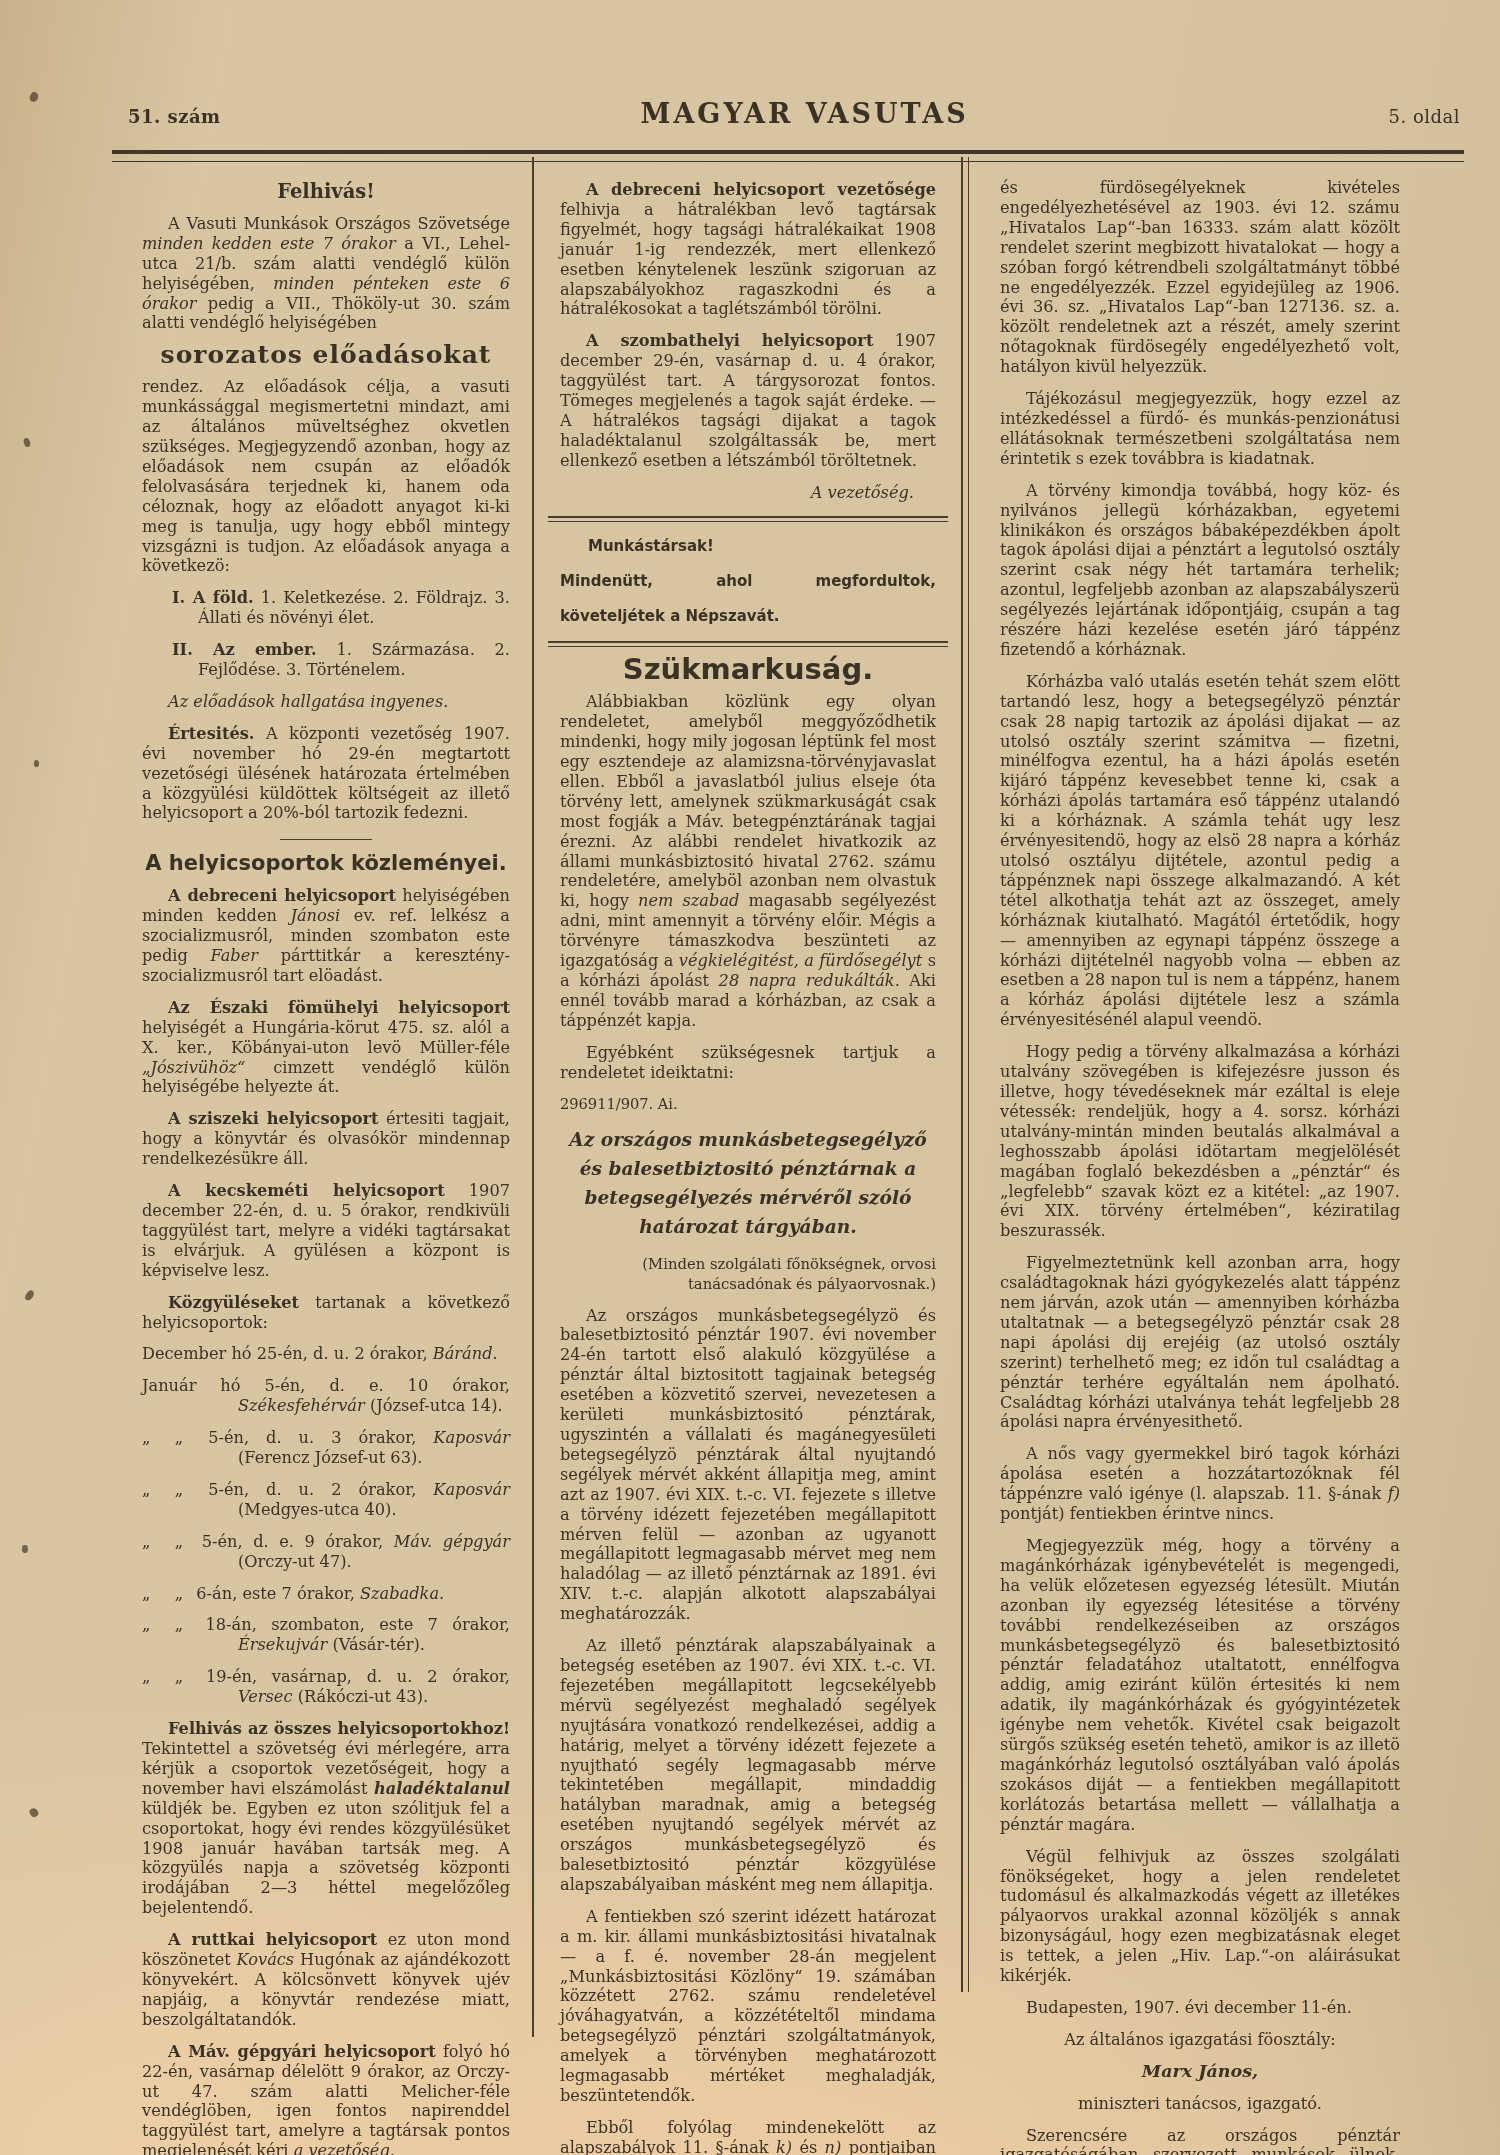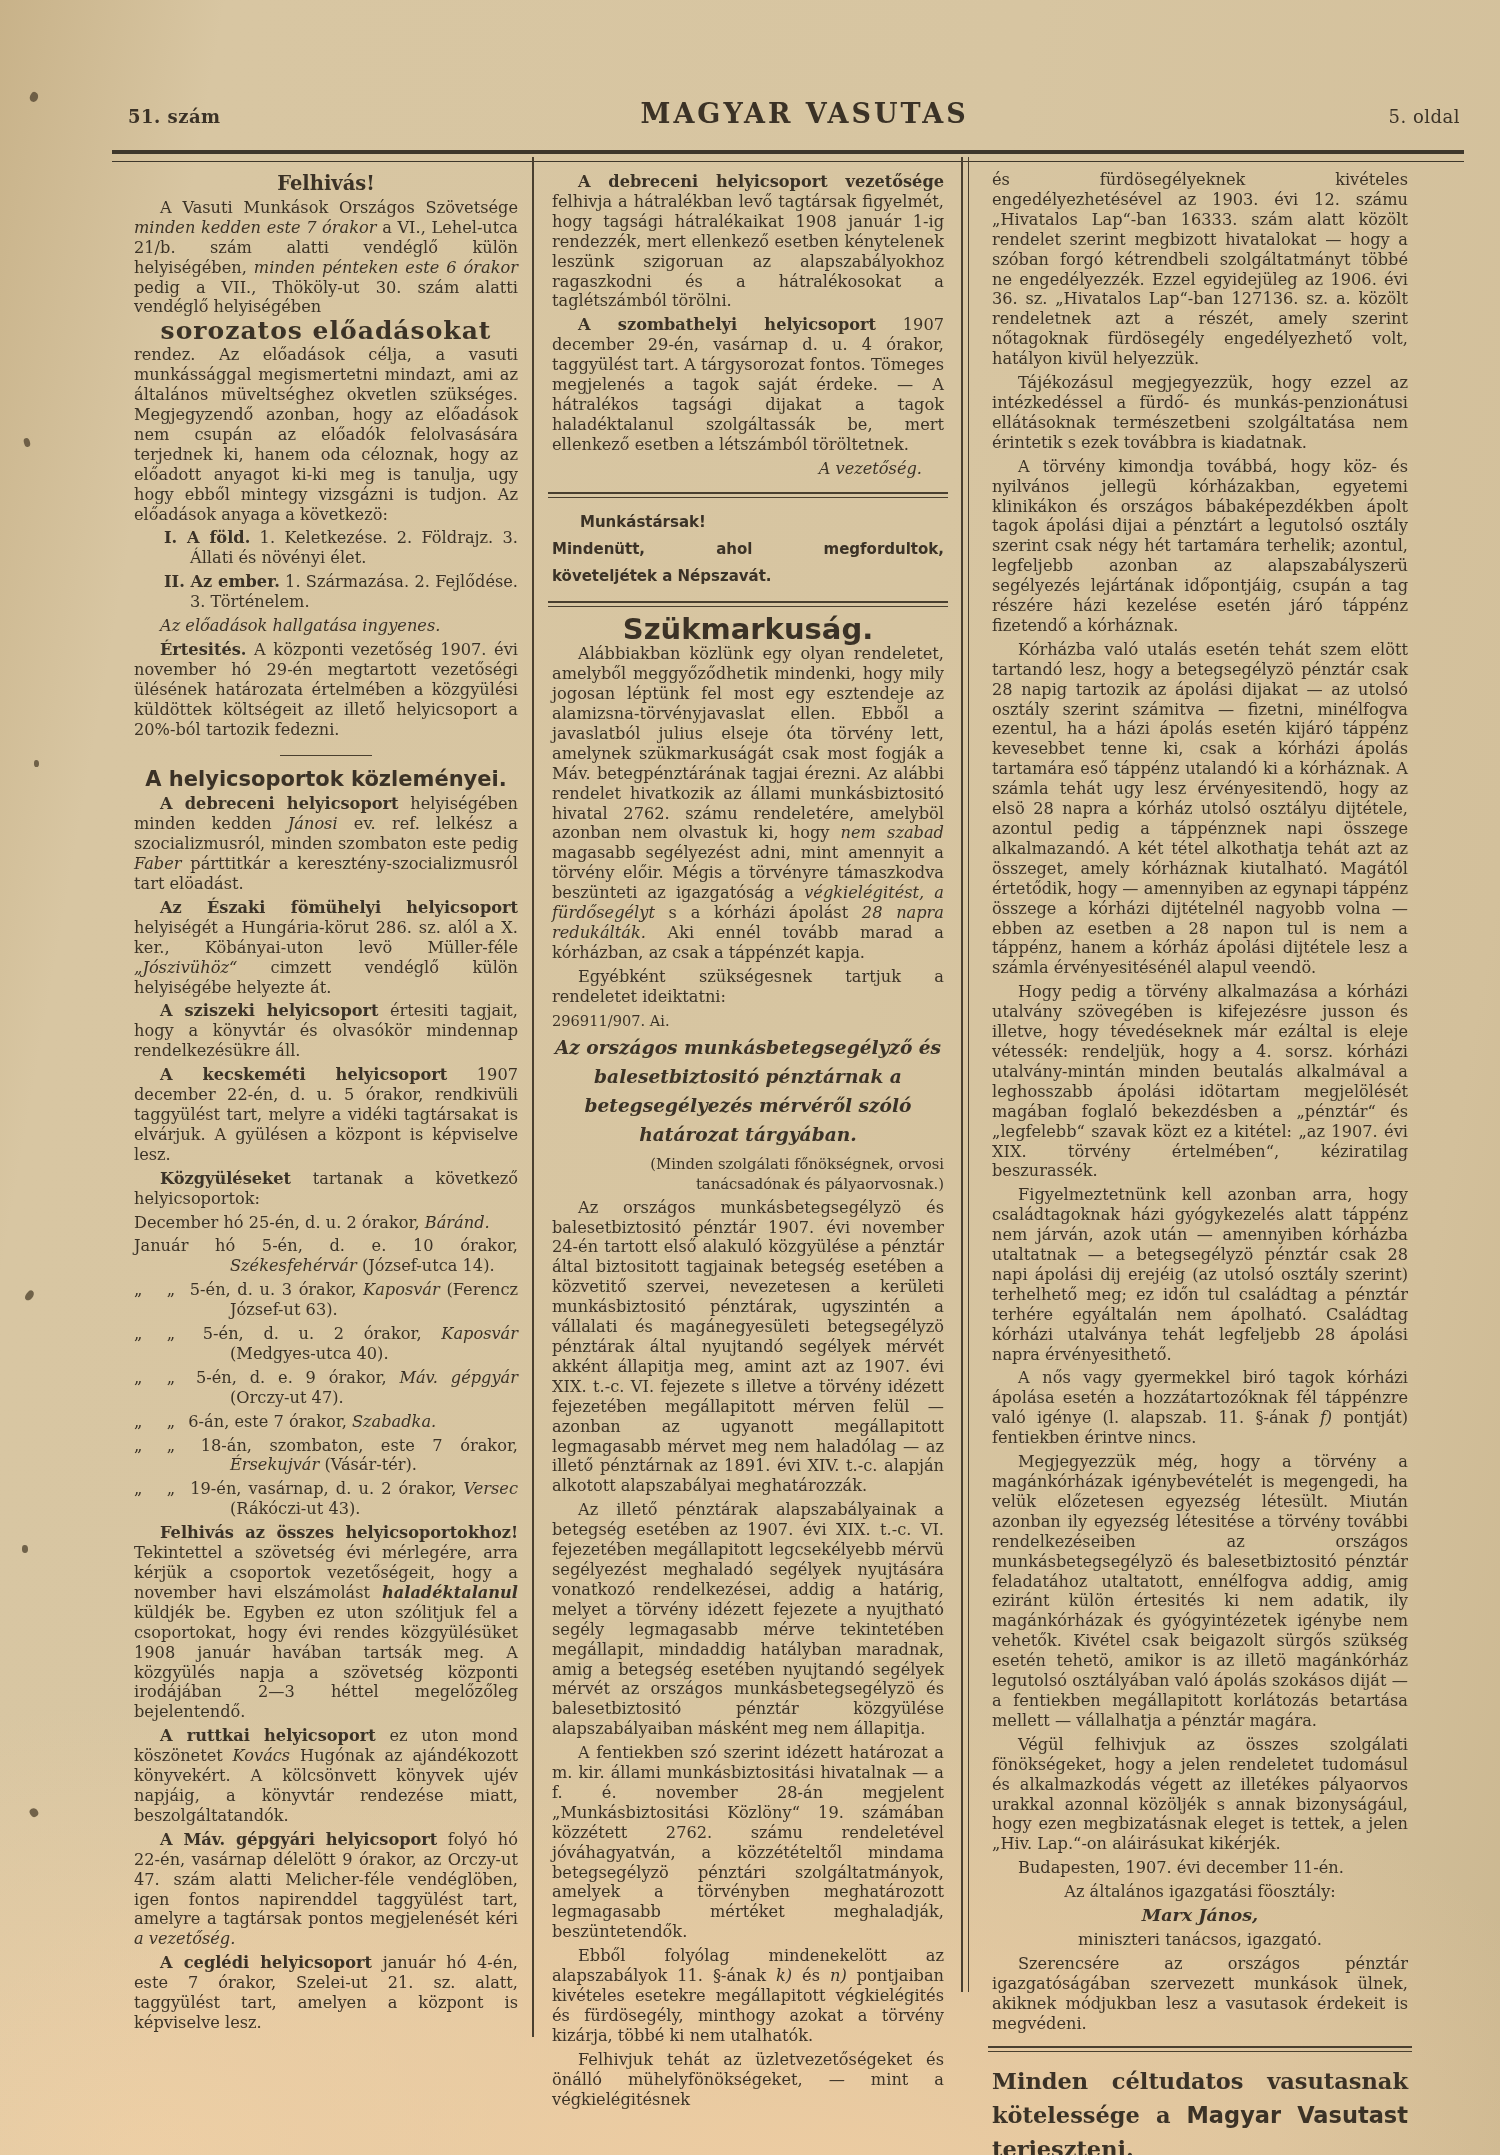--- a/index.html
+++ b/index.html
@@ -32,21 +32,21 @@
   
   .col{position:absolute;font-size:16.2px;line-height:19.9px;}
   .col1{left:130px;top:170px;width:392px;}
   .col2{left:548px;top:168px;width:400px;}
   .col3{left:988px;top:166px;width:424px;}
   .vrule{position:absolute;background:#493f2f;width:1.8px;}
   .vr1{left:532px;top:157px;height:1880px;}
   .vr2a{left:961px;top:157px;height:1835px;width:2.4px;}
   .vr2b{left:968px;top:157px;height:1835px;width:1.4px;}
   
-  .col p{margin:4px;}
+  .col p{margin:12px;}
   .b-p{text-align:justify;text-indent:26px;}
   .b-p0{text-align:justify;}
   .b-li{text-align:justify;padding-left:56px;text-indent:-26px;}
   .b-li2{text-align:justify;padding-left:96px;text-indent:-96px;}
   .b-code{font-size:14.6px;margin:10px 0 4px;}
   .b-center-b{text-align:center;font-weight:bold;font-size:19.5px;margin:0 0 3px;}
   .b-center-xl{text-align:center;font-weight:bold;font-size:25px;letter-spacing:1px;margin:7px 0 5px;}
   .b-center-sans{font-family:"DejaVu Sans","Liberation Sans",sans-serif;text-align:center;font-weight:bold;font-size:21px;margin:16px 0 10px;}
   .b-center-sans-xl{font-family:"DejaVu Sans","Liberation Sans",sans-serif;text-align:center;font-weight:bold;font-size:29px;margin:16px 0 12px;}
   .b-right-i{text-align:right;font-style:italic;padding-right:22px;margin-top:2px;}
@@ -84,21 +84,21 @@
       <p class="b-p"><span class="r-n">A Vasuti Munkások Országos Szövetsége </span><span class="r-i">minden kedden este 7 órakor</span><span class="r-n"> a VI., Lehel-utca 21/b. szám alatti vendéglő külön helyiségében, </span><span class="r-i">minden pénteken este 6 órakor</span><span class="r-n"> pedig a VII., Thököly-ut 30. szám alatti vendéglő helyiségében</span></p>
       <p class="b-center-xl"><span class="r-b">sorozatos előadásokat</span></p>
       <p class="b-p0"><span class="r-n">rendez. Az előadások célja, a vasuti munkássággal megismertetni mindazt, ami az általános müveltséghez okvetlen szükséges. Megjegyzendő azonban, hogy az előadások nem csupán az előadók felolvasására terjednek ki, hanem oda céloznak, hogy az előadott anyagot ki-ki meg is tanulja, ugy hogy ebből mintegy vizsgázni is tudjon. Az előadások anyaga a következö:</span></p>
       <p class="b-li"><span class="r-b">I. A föld.</span><span class="r-n"> 1. Keletkezése. 2. Földrajz. 3. Állati és növényi élet.</span></p>
       <p class="b-li"><span class="r-b">II. Az ember.</span><span class="r-n"> 1. Származása. 2. Fejlődése. 3. Történelem.</span></p>
       <p class="b-p"><span class="r-i">Az előadások hallgatása ingyenes.</span></p>
       <p class="b-p"><span class="r-b">Értesités.</span><span class="r-n"> A központi vezetőség 1907. évi november hó 29-én megtartott vezetőségi ülésének határozata értelmében a közgyülési küldöttek költségeit az illető helyicsoport a 20%-ból tartozik fedezni.</span></p>
       <div class="hr-short"></div>
       <p class="b-center-sans"><span class="r-sb">A helyicsoportok közleményei.</span></p>
       <p class="b-p"><span class="r-b">A debreceni helyicsoport</span><span class="r-n"> helyiségében minden kedden </span><span class="r-i">Jánosi</span><span class="r-n"> ev. ref. lelkész a szocializmusról, minden szombaton este pedig </span><span class="r-i">Faber</span><span class="r-n"> párttitkár a keresztény-szocializmusról tart elöadást.</span></p>
-      <p class="b-p"><span class="r-b">Az Északi fömühelyi helyicsoport</span><span class="r-n"> helyiségét a Hungária-körut 286. sz. alól a X. ker., Köbányai-uton levö Müller-féle </span><span class="r-i">„Jószivühöz“</span><span class="r-n"> cimzett vendéglő külön helyiségébe helyezte át.</span></p>
+      <p class="b-p"><span class="r-b">Az Északi fömühelyi helyicsoport</span><span class="r-n"> helyiségét a Hungária-körut 475. sz. alól a X. ker., Köbányai-uton levö Müller-féle </span><span class="r-i">„Jószivühöz“</span><span class="r-n"> cimzett vendéglő külön helyiségébe helyezte át.</span></p>
       <p class="b-p"><span class="r-b">A sziszeki helyicsoport</span><span class="r-n"> értesiti tagjait, hogy a könyvtár és olvasókör mindennap rendelkezésükre áll.</span></p>
       <p class="b-p"><span class="r-b">A kecskeméti helyicsoport</span><span class="r-n"> 1907 december 22-én, d. u. 5 órakor, rendkivüli taggyülést tart, melyre a vidéki tagtársakat is elvárjuk. A gyülésen a központ is képviselve lesz.</span></p>
       <p class="b-p"><span class="r-b">Közgyüléseket</span><span class="r-n"> tartanak a következő helyicsoportok:</span></p>
       <p class="b-li2"><span class="r-n">December hó 25-én, d. u. 2 órakor, </span><span class="r-i">Báránd.</span></p>
       <p class="b-li2"><span class="r-n">Január hó 5-én, d. e. 10 órakor, </span><span class="r-i">Székesfehérvár</span><span class="r-n"> (József-utca 14).</span></p>
       <p class="b-li2"><span class="r-n">„  „  5-én, d. u. 3 órakor, </span><span class="r-i">Kaposvár</span><span class="r-n"> (Ferencz József-ut 63).</span></p>
       <p class="b-li2"><span class="r-n">„  „  5-én, d. u. 2 órakor, </span><span class="r-i">Kaposvár</span><span class="r-n"> (Medgyes-utca 40).</span></p>
       <p class="b-li2"><span class="r-n">„  „  5-én, d. e. 9 órakor, </span><span class="r-i">Máv. gépgyár</span><span class="r-n"> (Orczy-ut 47).</span></p>
       <p class="b-li2"><span class="r-n">„  „  6-án, este 7 órakor, </span><span class="r-i">Szabadka.</span></p>
       <p class="b-li2"><span class="r-n">„  „  18-án, szombaton, este 7 órakor, </span><span class="r-i">Érsekujvár</span><span class="r-n"> (Vásár-tér).</span></p>

